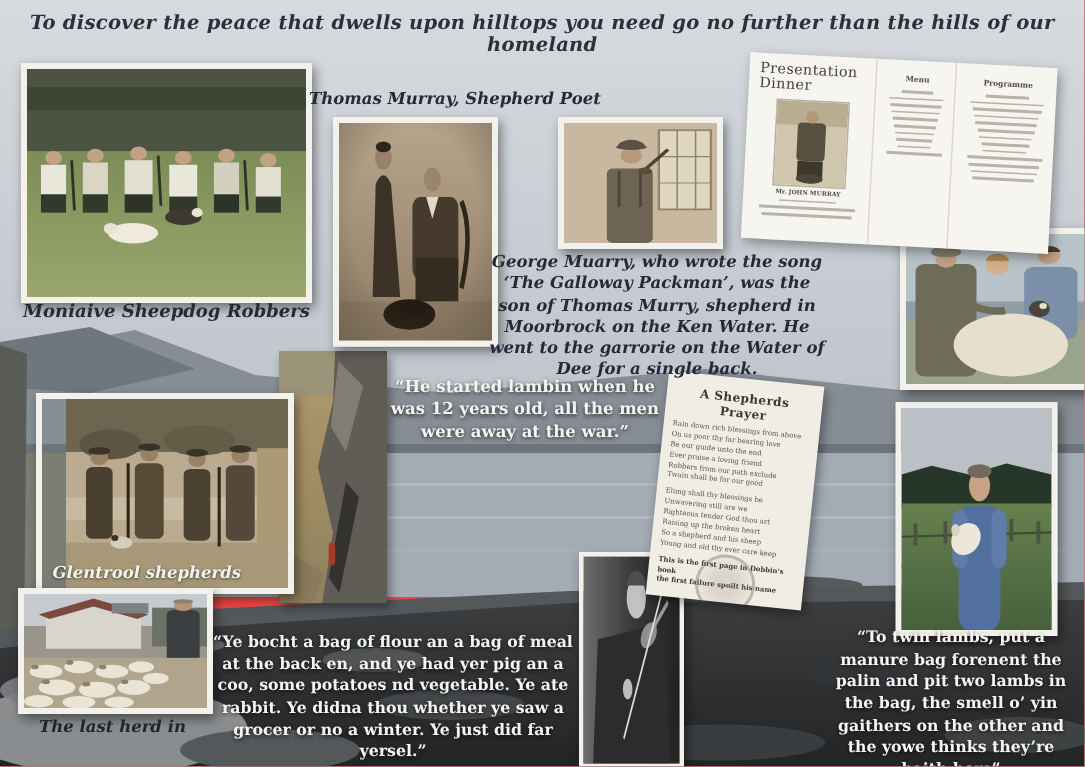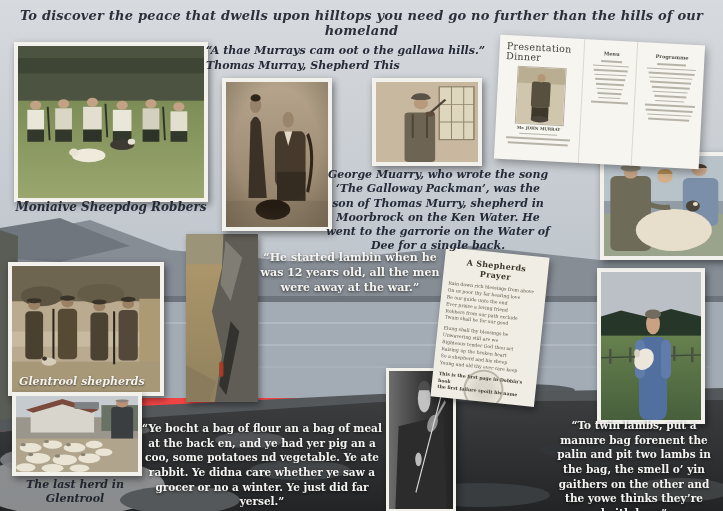--- a/index.html
+++ b/index.html
@@ -123,22 +123,21 @@
         <line x1="78" y1="40" x2="79" y2="62" stroke="#2e3328" stroke-width="1"></line>
       </g>
       <ellipse cx="38" cy="72" rx="9" ry="4.5" fill="#efeadc"></ellipse>
         <circle cx="30" cy="70" r="2.5" fill="#e7e2d2"></circle>
       <ellipse cx="56" cy="65" rx="6.5" ry="3.5" fill="#3c3a33"></ellipse>
         <circle cx="61" cy="63" r="2" fill="#e7e2d2"></circle>
     </svg>
   </div>
   <div class="dtext center" style="left:14px;top:200px;width:194px;font-size:12px;">Moniaive Sheepdog Robbers</div>
 
-  <div class="dtext" style="left:206px;top:44px;width:300px;font-size:11px;line-height:1.35;">“A thae Murrays cam oot o the gallawa hills.”</div>
-  <div class="dtext" style="left:206px;top:59px;width:300px;font-size:11px;">Thomas Murray, Shepherd This</div>
+  <div class="dtext" style="left:206px;top:59px;width:300px;font-size:11px;">Thomas Murray, Shepherd Poet</div>
 
   <div class="photo" style="left:222px;top:78px;width:102px;height:145px;">
     <svg viewBox="0 0 100 100" preserveAspectRatio="none">
       <defs>
           <linearGradient id="gr2" x1="0" y1="0" x2="0" y2="1">
         <stop offset="0" stop-color="#b6a58c"></stop>
             <stop offset="1" stop-color="#8f7e66"></stop>
           </linearGradient>
       <radialGradient id="vg2" cx=".5" cy=".45" r=".75">
         <stop offset=".55" stop-color="#5e513f" stop-opacity="0"></stop>
@@ -251,21 +250,21 @@
         <path d="M69,12 a6,4 0 0 1 12,0 Z" fill="#4a3c30"></path>
       <ellipse cx="55" cy="74" rx="30" ry="21" fill="#e7dfcb"></ellipse>
       <circle cx="70" cy="50" r="5.5" fill="#4a443a"></circle>
         <circle cx="72" cy="48" r="2" fill="#e7dfcb"></circle>
       <path d="M30,45 q12,8 22,6" stroke="#6f6b59" stroke-width="5" fill="none"></path>
     </svg>
   </div>
 
   <div class="ltext center" style="left:257px;top:251px;width:186px;font-size:11px;line-height:1.35;">“He started lambin when he was 12 years old, all the men were away at the war.”</div>
 
-  <div class="photo" style="left:8px;top:262px;width:148px;height:126px;">
+  <div class="photo" style="left:24px;top:262px;width:148px;height:126px;padding-left:16px;">
     <svg viewBox="0 0 100 100" preserveAspectRatio="none">
       <rect x="0" y="0" width="100" height="100" fill="#b9aa90"></rect>
       <rect x="0" y="0" width="100" height="28" fill="#6e6550"></rect>
       <ellipse cx="20" cy="24" rx="14" ry="8" fill="#5d5542"></ellipse>
         <ellipse cx="60" cy="22" rx="16" ry="8" fill="#655c48"></ellipse>
       <rect x="0" y="52" width="100" height="12" fill="#c8baa0"></rect>
       <rect x="86" y="26" width="14" height="74" fill="#ab9a74"></rect>
       <rect x="0" y="76" width="100" height="24" fill="#a79878"></rect>
       <g>
         <rect x="9" y="36" width="12" height="38" rx="3" fill="#49402f"></rect>
@@ -385,24 +384,23 @@
           <circle cx="25" cy="60" r="2"></circle>
           <circle cx="43" cy="64" r="2"></circle>
         <circle cx="12" cy="77" r="2.2"></circle>
           <circle cx="34" cy="79" r="2.2"></circle>
           <circle cx="55" cy="77" r="2"></circle>
       </g>
     </svg>
   </div>
   <div class="dtext center" style="left:10px;top:478px;width:130px;font-size:11px;line-height:1.25;color:#20252e;text-align:center;">
     <div>The last herd in</div>
-    <div>Glentrool</div>
-  </div>
-
-  <div class="ltext center" style="left:142px;top:421px;width:240px;font-size:10.5px;line-height:1.4;">“Ye bocht a bag of flour an a bag of meal at the back en, and ye had yer pig an a coo, some potatoes nd vegetable. Ye ate rabbit. Ye didna care whether ye saw a grocer or no a winter. Ye just did far yersel.”</div>
+  </div>
+
+  <div class="ltext center" style="left:142px;top:421px;width:240px;font-size:10.5px;line-height:1.4;">“Ye bocht a bag of flour an a bag of meal at the back en, and ye had yer pig an a coo, some potatoes nd vegetable. Ye ate rabbit. Ye didna thou whether ye saw a grocer or no a winter. Ye just did far yersel.”</div>
 
   <div class="photo" style="left:386px;top:368px;width:64px;height:138px;border-width:3px;">
     <svg viewBox="0 0 100 100" preserveAspectRatio="none">
       <defs>
           <linearGradient id="gr5" x1="0" y1="0" x2="1" y2="0">
         <stop offset="0" stop-color="#6d6d6d"></stop>
             <stop offset=".5" stop-color="#3a3a3a"></stop>
             <stop offset="1" stop-color="#222222"></stop>
           </linearGradient>
         </defs>

